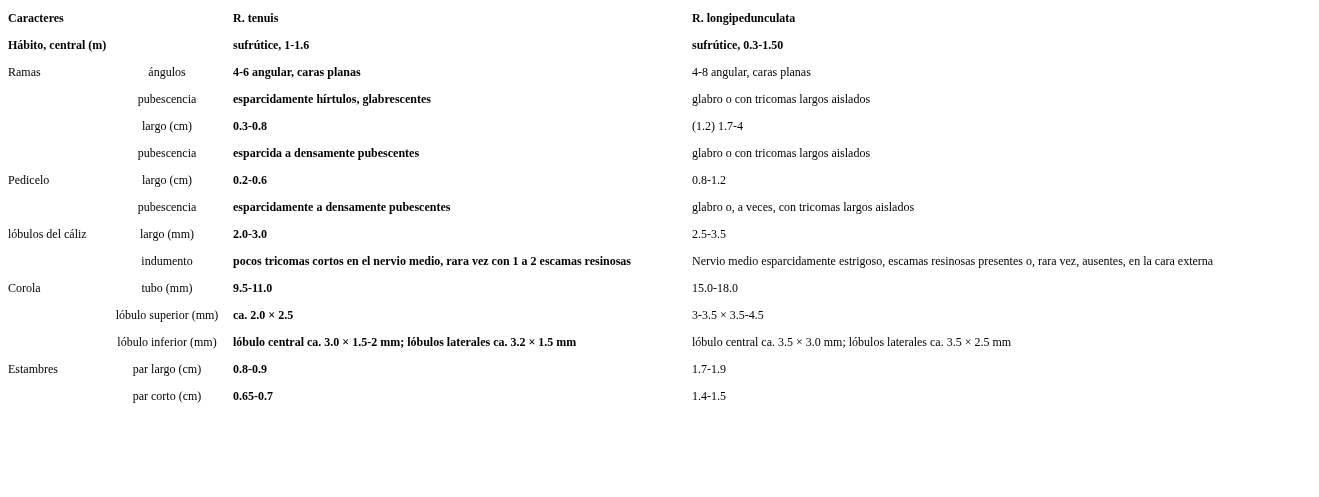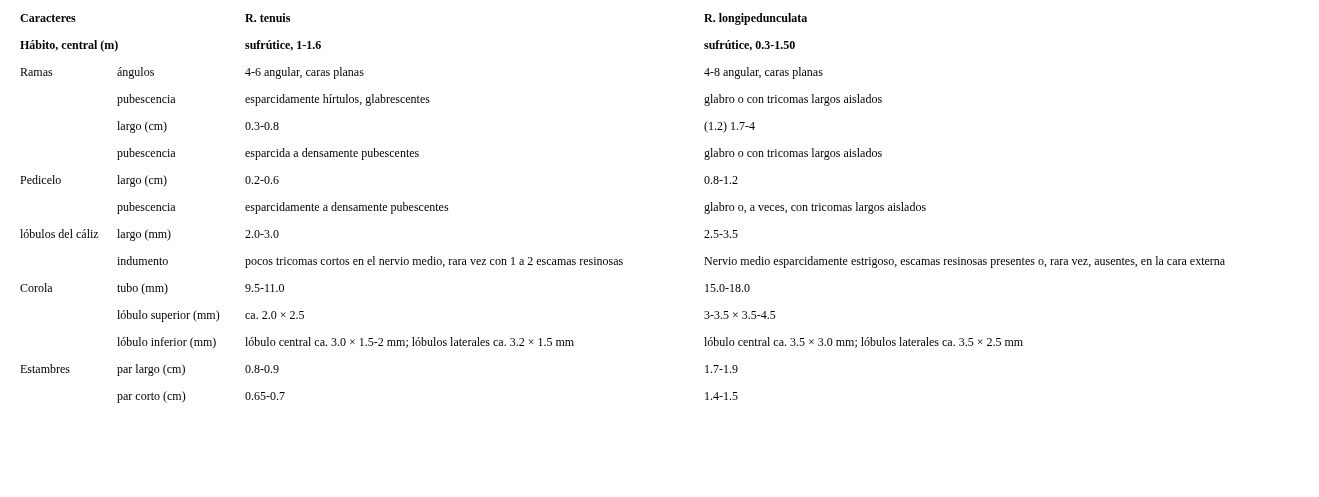--- a/index.html
+++ b/index.html
@@ -11,33 +11,33 @@
       overflow: hidden;
     }
     body {
       font-family: "Liberation Serif", "DejaVu Serif", serif;
       font-size: 12px;
       color: #000000;
     }
     table {
       border-collapse: collapse;
       position: absolute;
-      left: 18px;
+      left: 6px;
       top: 5px;
       white-space: nowrap;
     }
     td {
       padding: 0 2px;
       height: 27px;
       vertical-align: middle;
       text-align: left;
     }
     td.c1 { width: 93px; }
-    td.c2 { width: 124px; }
-    td.c3 { width: 455px; }
+    td.c2 { width: 124px; text-align: center; }
+    td.c3 { width: 455px; font-weight: bold; }
     tr.bold td { font-weight: bold; }
   </style>
 </head>
 <body>
 
 <table>
   <tbody>
     <tr class="bold">
       <td class="c1" colspan="2">Caracteres</td>
       <td class="c3">R. tenuis</td>

